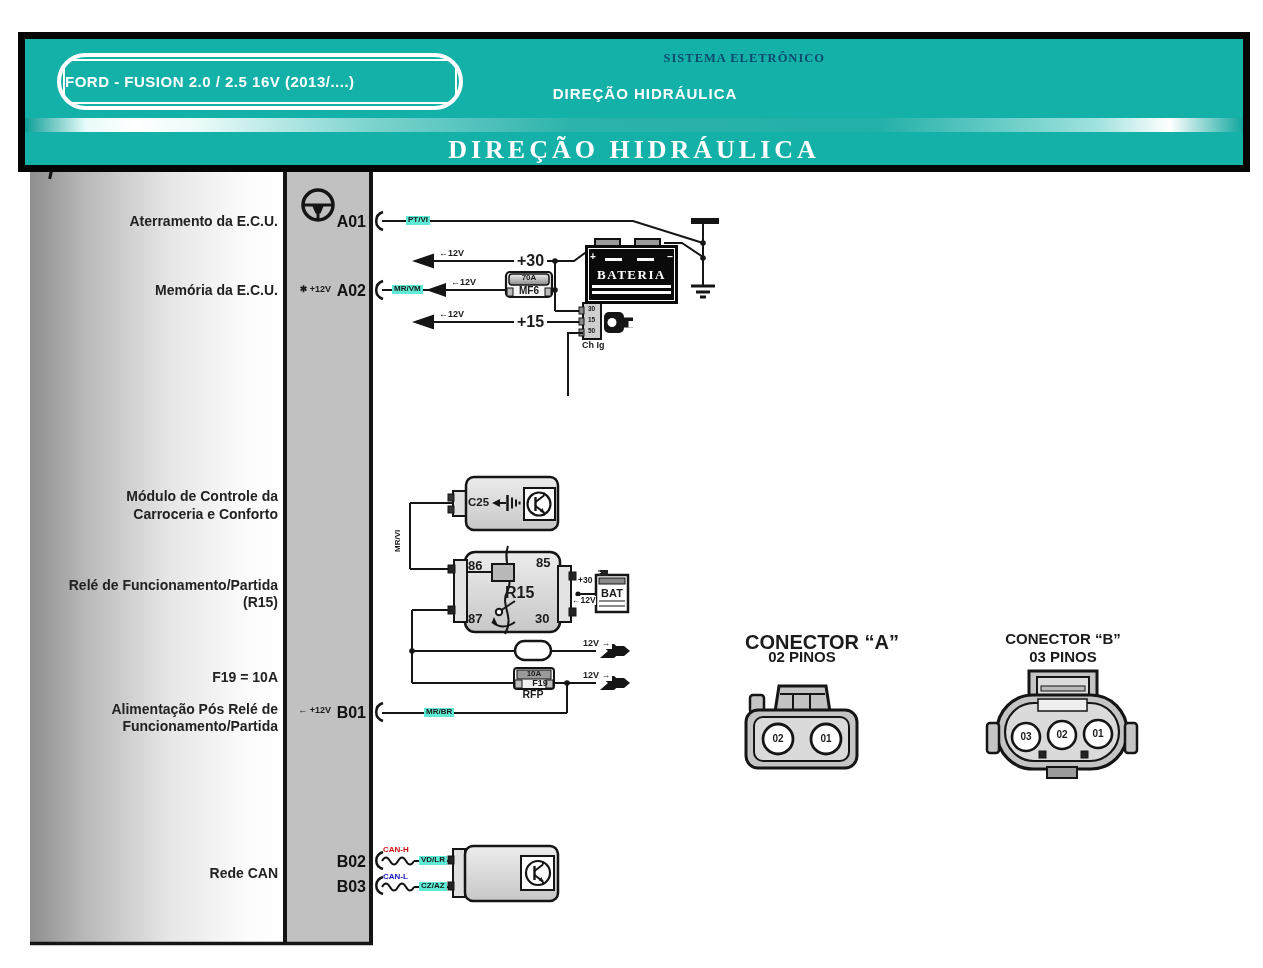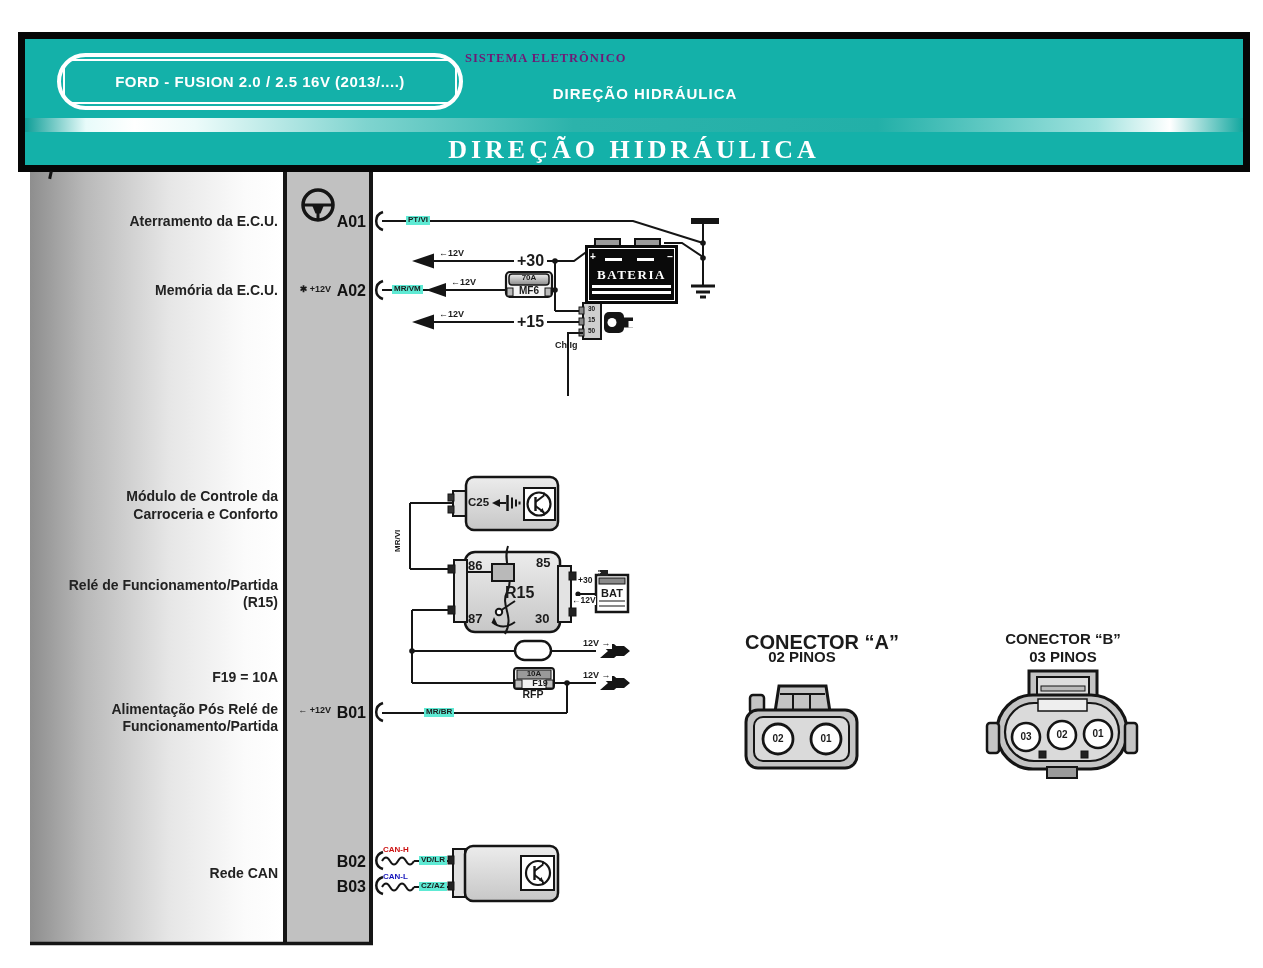--- a/index.html
+++ b/index.html
@@ -12,23 +12,23 @@
   .side-lbl{position:absolute;right:985px;text-align:right;font-weight:bold;font-size:14px;
             white-space:nowrap;color:#222;}
   .pin-lbl{position:absolute;right:897px;text-align:right;font-weight:bold;font-size:16px;color:#111;}
   .ctr{text-align:center;}
   
   #header-block{position:absolute;left:18px;top:32px;width:1232px;height:140px;
     background:#14b1a9;border:7px solid #060606;box-sizing:border-box;}
   #badge-outer{position:absolute;left:32px;top:14px;width:406px;height:57px;
     border:4px solid #fff;border-radius:30px;box-sizing:border-box;}
   #badge-inner{position:absolute;inset:2px;border:2.5px solid #fff;border-radius:10px;
-    display:flex;align-items:center;justify-content:center;}
+    display:flex;align-items:center;justify-content:flex-start;}
   #badge-inner div{color:#fff;font-weight:bold;font-size:15px;letter-spacing:.5px;}
-  #hdr-system{position:absolute;left:440px;top:12px;width:360px;text-align:left;color:#701a75;
+  #hdr-system{position:absolute;left:440px;top:12px;width:360px;text-align:right;color:#0c4a6e;
     font-family:"Liberation Serif",serif;font-weight:bold;font-size:12.5px;letter-spacing:1px;}
   #hdr-subsystem{position:absolute;left:440px;top:46px;width:360px;text-align:center;color:#fff;
     font-weight:bold;font-size:15px;letter-spacing:1px;}
   #hdr-stripe{position:absolute;left:0;top:79px;width:100%;height:14px;
     background:linear-gradient(90deg,#0d9e97 0%,#e8fbfa 5%,#ffffff 9%,#ecfbfa 14%,#7fd4cf 28%,
       #2cb3ab 45%,#22b0a8 70%,#9fe2de 88%,#ffffff 94%,#11a79f 100%);}
   #hdr-banner{position:absolute;left:0;top:96px;width:100%;text-align:center;color:#fff;
     font-family:"Liberation Serif",serif;font-weight:bold;font-size:26px;letter-spacing:4px;}
   
   #sidebar{position:absolute;left:30px;top:172px;width:253px;height:771px;
@@ -303,21 +303,21 @@
   <div class="lbl v12" style="left:438px;top:249px;">←12V</div>
   <div class="lbl v12" style="left:450px;top:278px;">←12V</div>
   <div class="lbl v12" style="left:438px;top:310px;">←12V</div>
   <div class="lbl" style="left:514px;top:252px;font-size:16px;background:#fff;padding:0 3px;">+30</div>
   <div class="lbl" style="left:514px;top:313px;font-size:16px;background:#fff;padding:0 3px;">+15</div>
   <div class="lbl ctr" style="left:511px;top:274px;width:36px;font-size:8px;">70A</div>
   <div class="lbl ctr" style="left:511px;top:285px;width:36px;font-size:10px;">MF6</div>
   <div class="lbl ctr" style="left:584px;top:305px;width:15px;font-size:6.5px;">30</div>
   <div class="lbl ctr" style="left:584px;top:316px;width:15px;font-size:6.5px;">15</div>
   <div class="lbl ctr" style="left:584px;top:327px;width:15px;font-size:6.5px;">50</div>
-  <div class="lbl" style="left:555px;top:341px;font-size:9px;">Ch Ig</div>
+  <div class="lbl" style="left:582px;top:341px;font-size:9px;">Ch Ig</div>
 
   <div id="battery">
     <div class="post" style="left:9px;"></div>
     <div class="post" style="left:49px;"></div>
     <div class="case">
       <div class="frame"></div>
       <div class="sign" style="left:5px;">+</div>
       <div class="sign" style="right:5px;">−</div>
       <div class="dash" style="left:20px;width:17px;"></div>
       <div class="dash" style="left:52px;width:17px;"></div>

